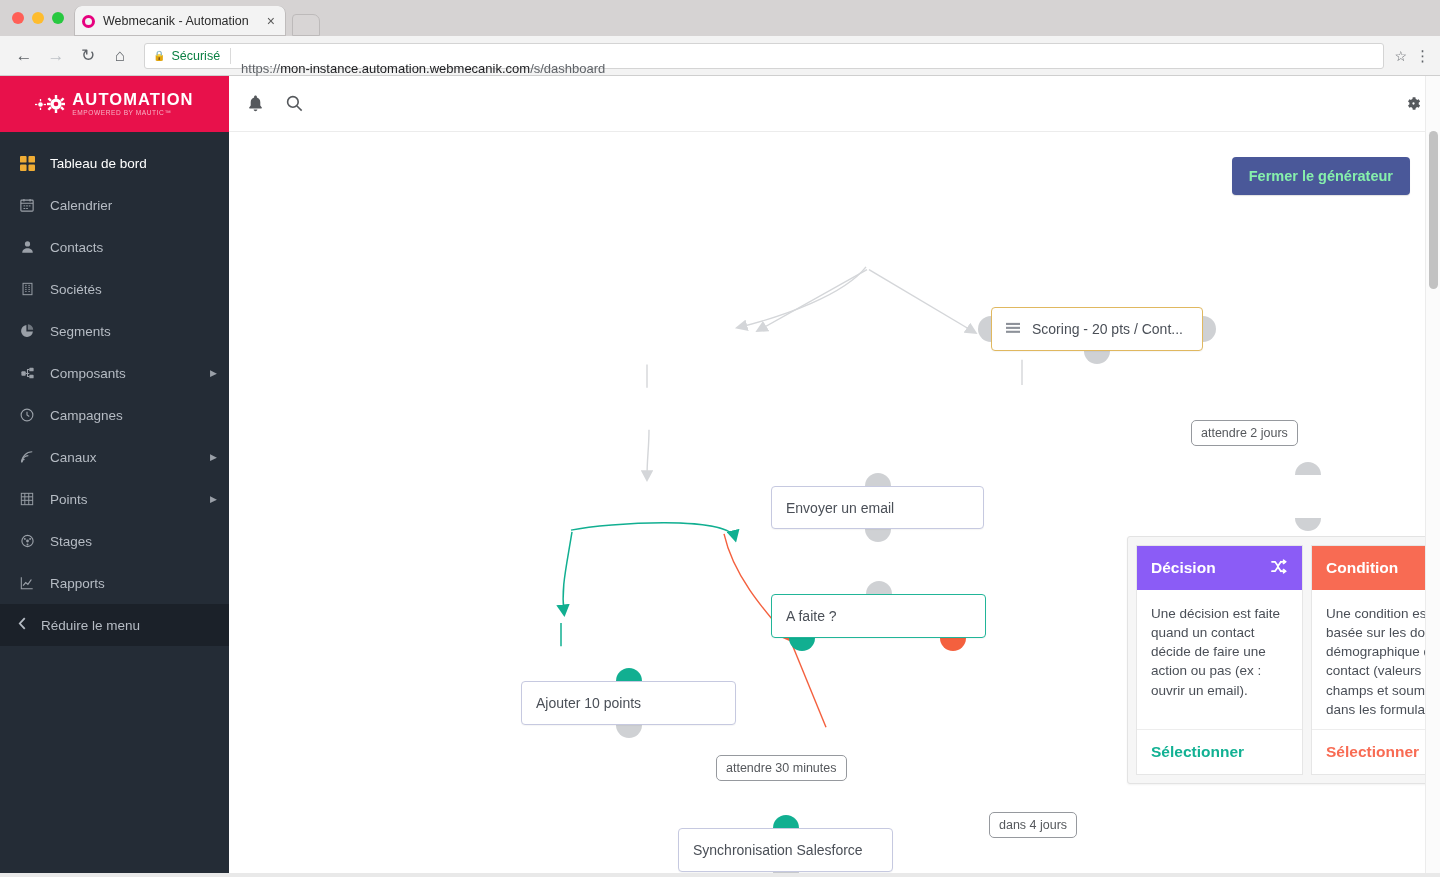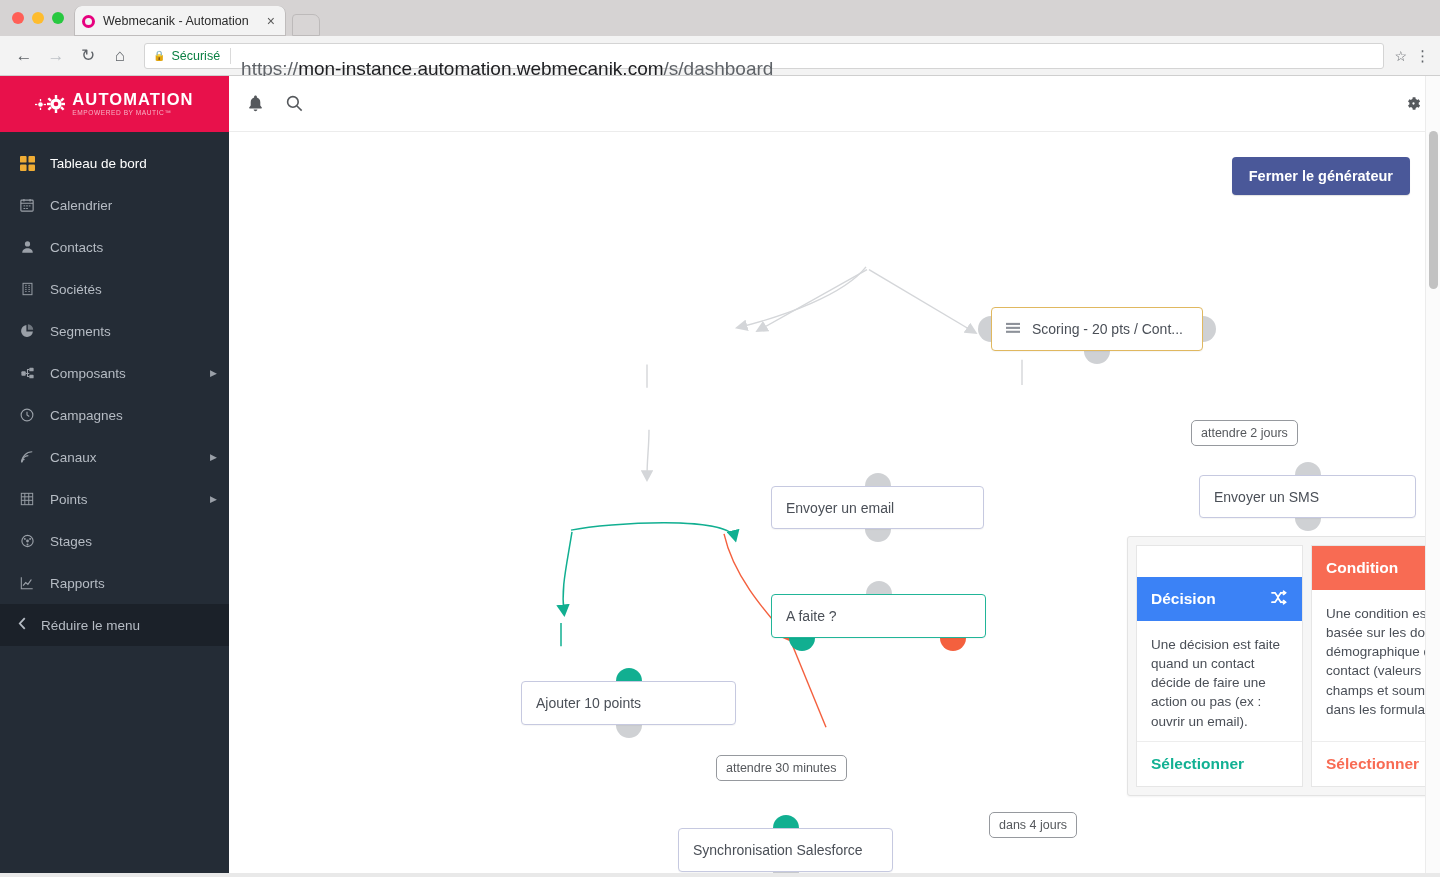--- a/index.html
+++ b/index.html
@@ -51,21 +51,21 @@
   }
   .nav-btn.disabled { color:#bdc1c6; }
   .omnibox {
     flex:1 1 auto; height:26px; background:#fff; border:1px solid #d4d4d4;
     border-radius:3px; display:flex; align-items:center; padding:0 8px; gap:6px;
     margin-left: 6px;
   }
   .lock { color:#0a8043; font-size:10px; }
   .secure-txt { color:#0a8043; font-size:12.5px; }
   .url-sep { width:1px; height:16px; background:#dadada; margin:0 4px; }
-  .url-txt { font-size:19px; color:#5f6368; white-space:nowrap;margin-top:26px; }
+  .url-txt { font-size:13px; color:#5f6368; white-space:nowrap;margin-top:26px; }
   .url-txt .host { color:#202124; }
   .star { color:#5f6368; font-size:14px; padding-left:6px; }
   .kebab { color:#5f6368; font-size:15px; letter-spacing:0; padding-left:4px; }
 
   
   .app { position:absolute; top:76px; left:0; width:1440px; height:801px; display:flex; background:#fff; }
 
   
   .sidebar { width:229px; flex:0 0 229px; background:#242c36; display:flex; flex-direction:column; }
   .brand {
@@ -98,21 +98,21 @@
     display:flex; align-items:center; padding:0 18px; gap:22px;
   }
   .topbar .spacer { flex:1 1 auto; }
   .tb-icon { color:#55585c; display:flex; align-items:center; }
 
   .canvas-wrap { flex:1 1 auto; position:relative; overflow:hidden; background:#fff; }
   .canvas { position:absolute; inset:0; }
 
   .btn-close-builder {
     position:absolute; right:30px; top:25px; z-index:30;
-    background:#4a5899; color:#ffffff; border:0; border-radius:4px;
+    background:#4a5899; color:#86efac; border:0; border-radius:4px;
     font-size:14.5px; font-weight:bold; padding:11px 17px;
     font-family:"Liberation Sans", sans-serif; cursor:pointer;
     box-shadow: 0 1px 1px rgba(0,0,0,.12);
   }
 
   
   .node {
     position:absolute; background:#fff; border:1px solid #c6c9e0;
     border-radius:4px; display:flex; align-items:center; padding:0 14px;
     font-size:14px; color:#4a4f57; z-index:12;
@@ -144,21 +144,21 @@
     position:absolute; left:898px; top:404px; width:360px;
     background:#f6f6f6; border:1px solid #e3e3e3; border-radius:3px;
     padding:8px; display:flex; gap:8px; z-index:25;
     box-shadow: 0 1px 2px rgba(0,0,0,.05);
   }
   .card { flex:1 1 0; background:#fff; border:1px solid #e6e6e6; display:flex; flex-direction:column; min-width:0; }
   .card-head {
     height:44px; display:flex; align-items:center; justify-content:space-between;
     padding:0 14px; color:#fff; font-size:15.5px; font-weight:bold;
   }
-  .card-head.green { background:#3b82f6;margin-top:31px; }
+  .card-head.green { background:#8b5cf6; }
   .card-head.coral { background:#f86b53; }
   .card-body {
     padding:14px 14px 10px 14px; font-size:13.5px; line-height:1.42; color:#4a4f57;
     flex:1 1 auto;
   }
   .card-foot { border-top:1px solid #ededed; padding:13px 14px; }
   .select-link { font-size:15.5px; font-weight:bold; }
   .select-link.green { color:#12b193; }
   .select-link.coral { color:#f86b53; }
 
@@ -448,23 +448,20 @@
           <div class="nub bot" style="left:855px; top:219px;"></div>
 
           <div class="timelabel" style="left:962px; top:288px;">attendre 2 jours</div>
 
           <div class="node" style="left:542px; top:354px; width:213px; height:43px;">
             <span>Envoyer un email</span>
           </div>
           <div class="nub top" style="left:636px; top:341px;"></div>
           <div class="nub bot" style="left:636px; top:397px;"></div>
 
-          <div class="node" style="left:970px; top:343px; width:217px; height:43px;">
-            <span>Envoyer un SMS</span>
-          </div>
           <div class="nub top" style="left:1066px; top:330px;"></div>
           <div class="nub bot" style="left:1066px; top:386px;"></div>
 
           <div class="node decision" style="left:542px; top:462px; width:215px; height:44px;">
             <span>A faite ?</span>
           </div>
           <div class="nub top" style="left:637px; top:449px;"></div>
           <div class="nub bot green" style="left:560px; top:506px;"></div>
           <div class="nub bot red" style="left:711px; top:506px;"></div>
 

